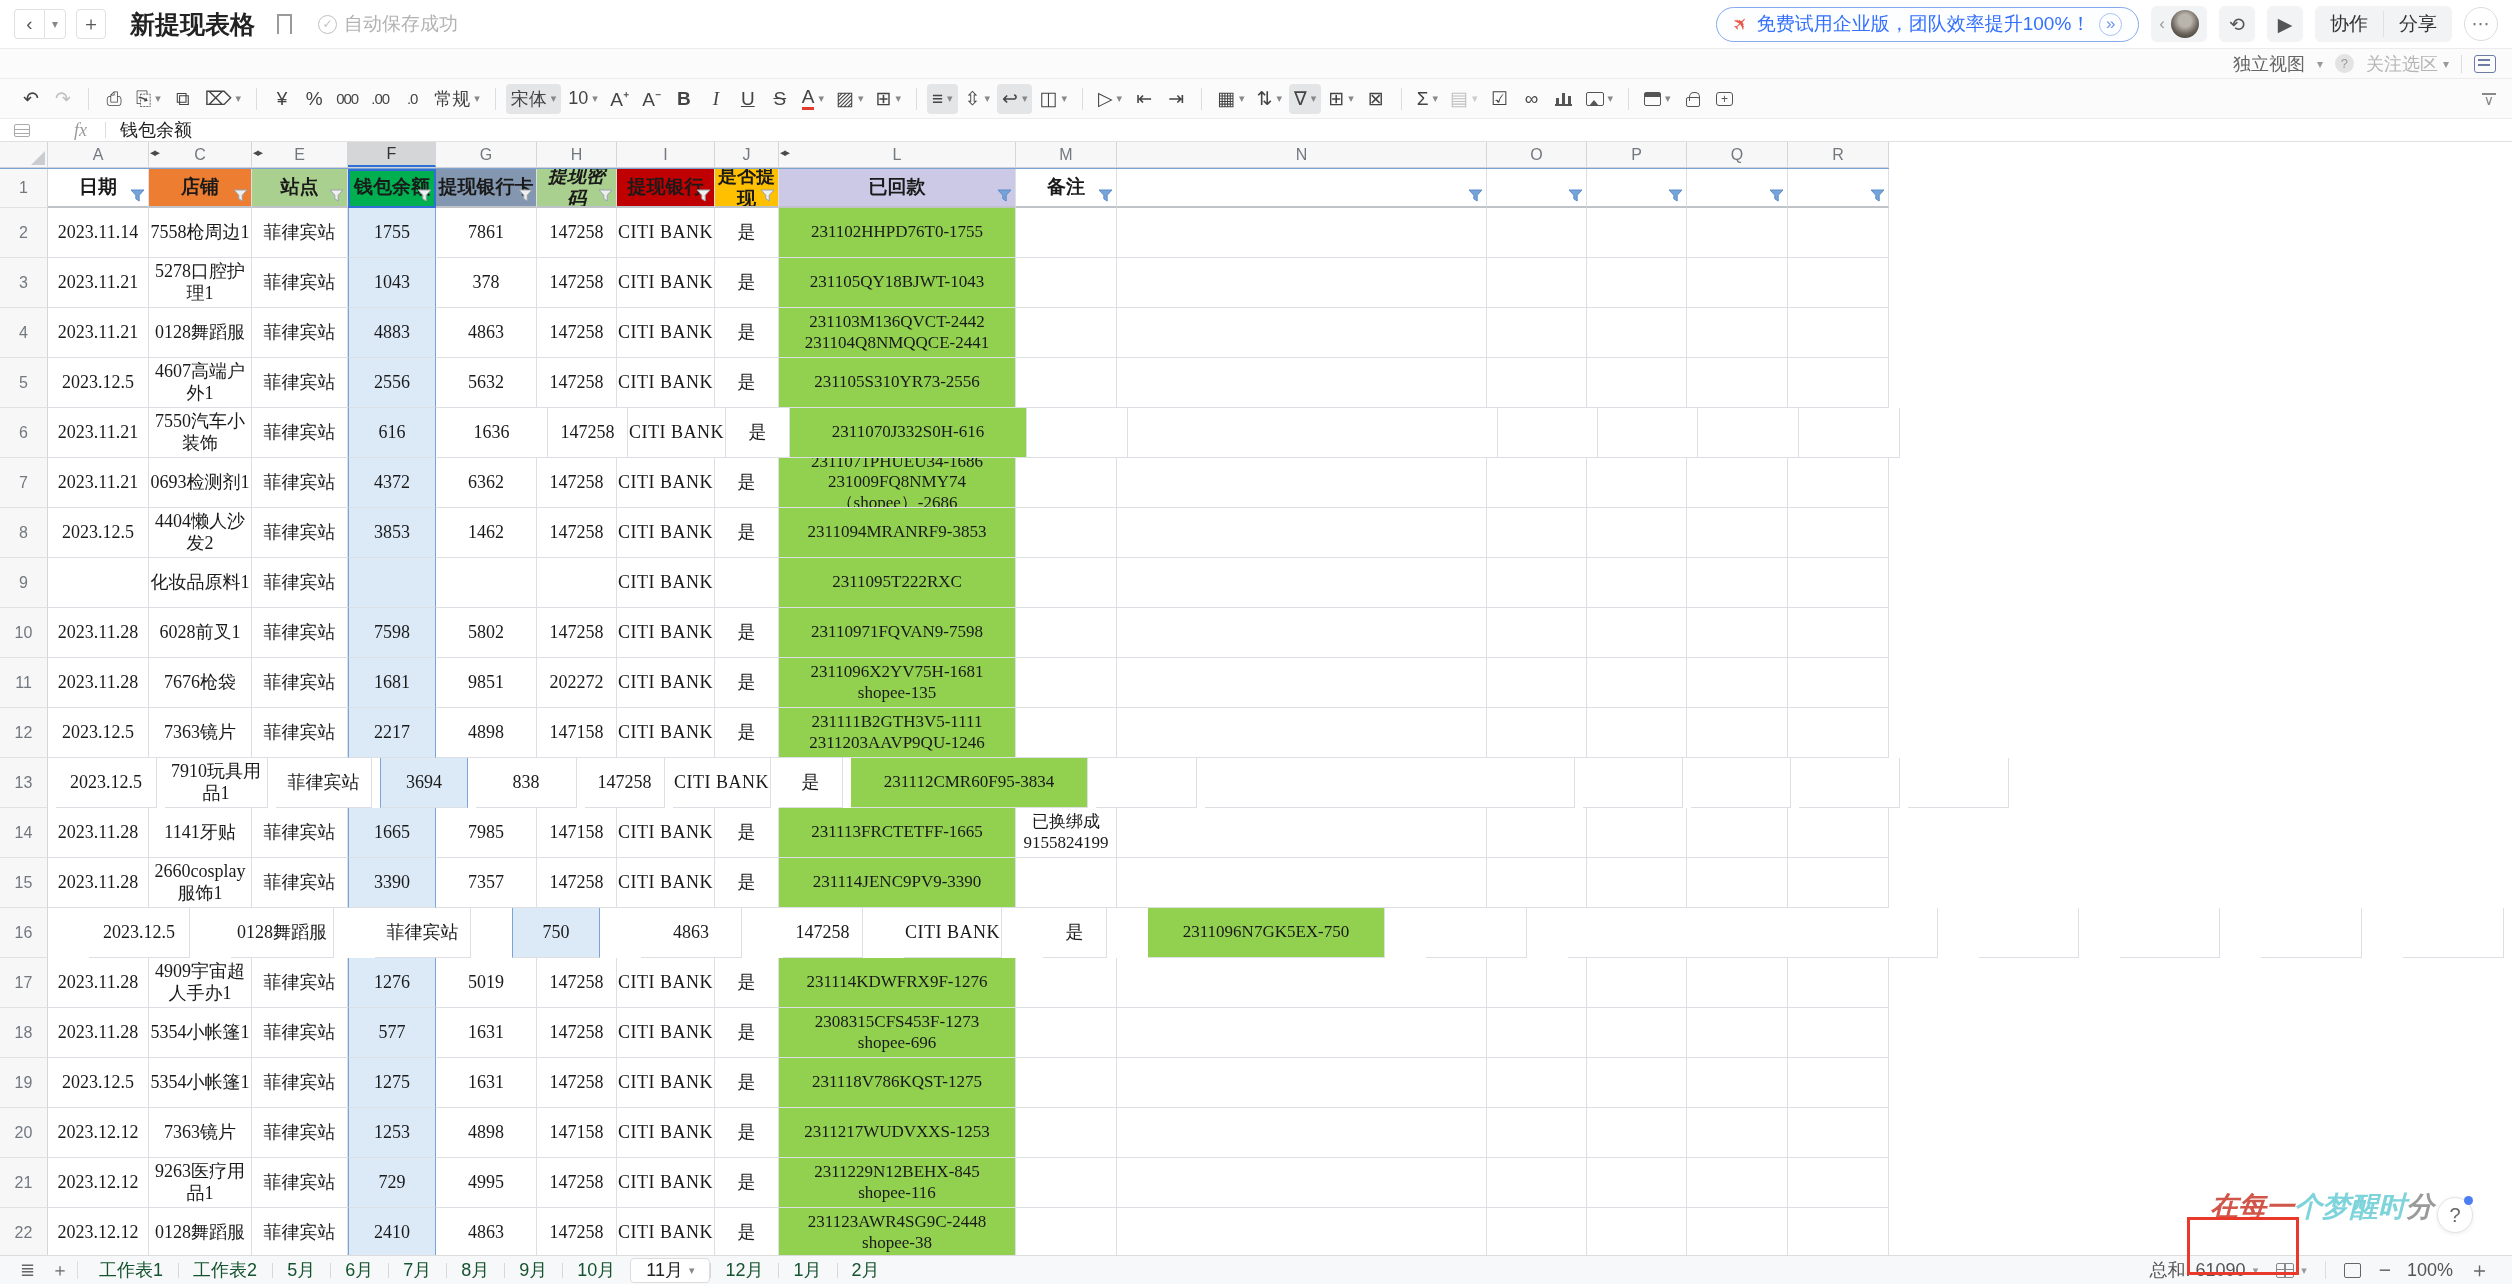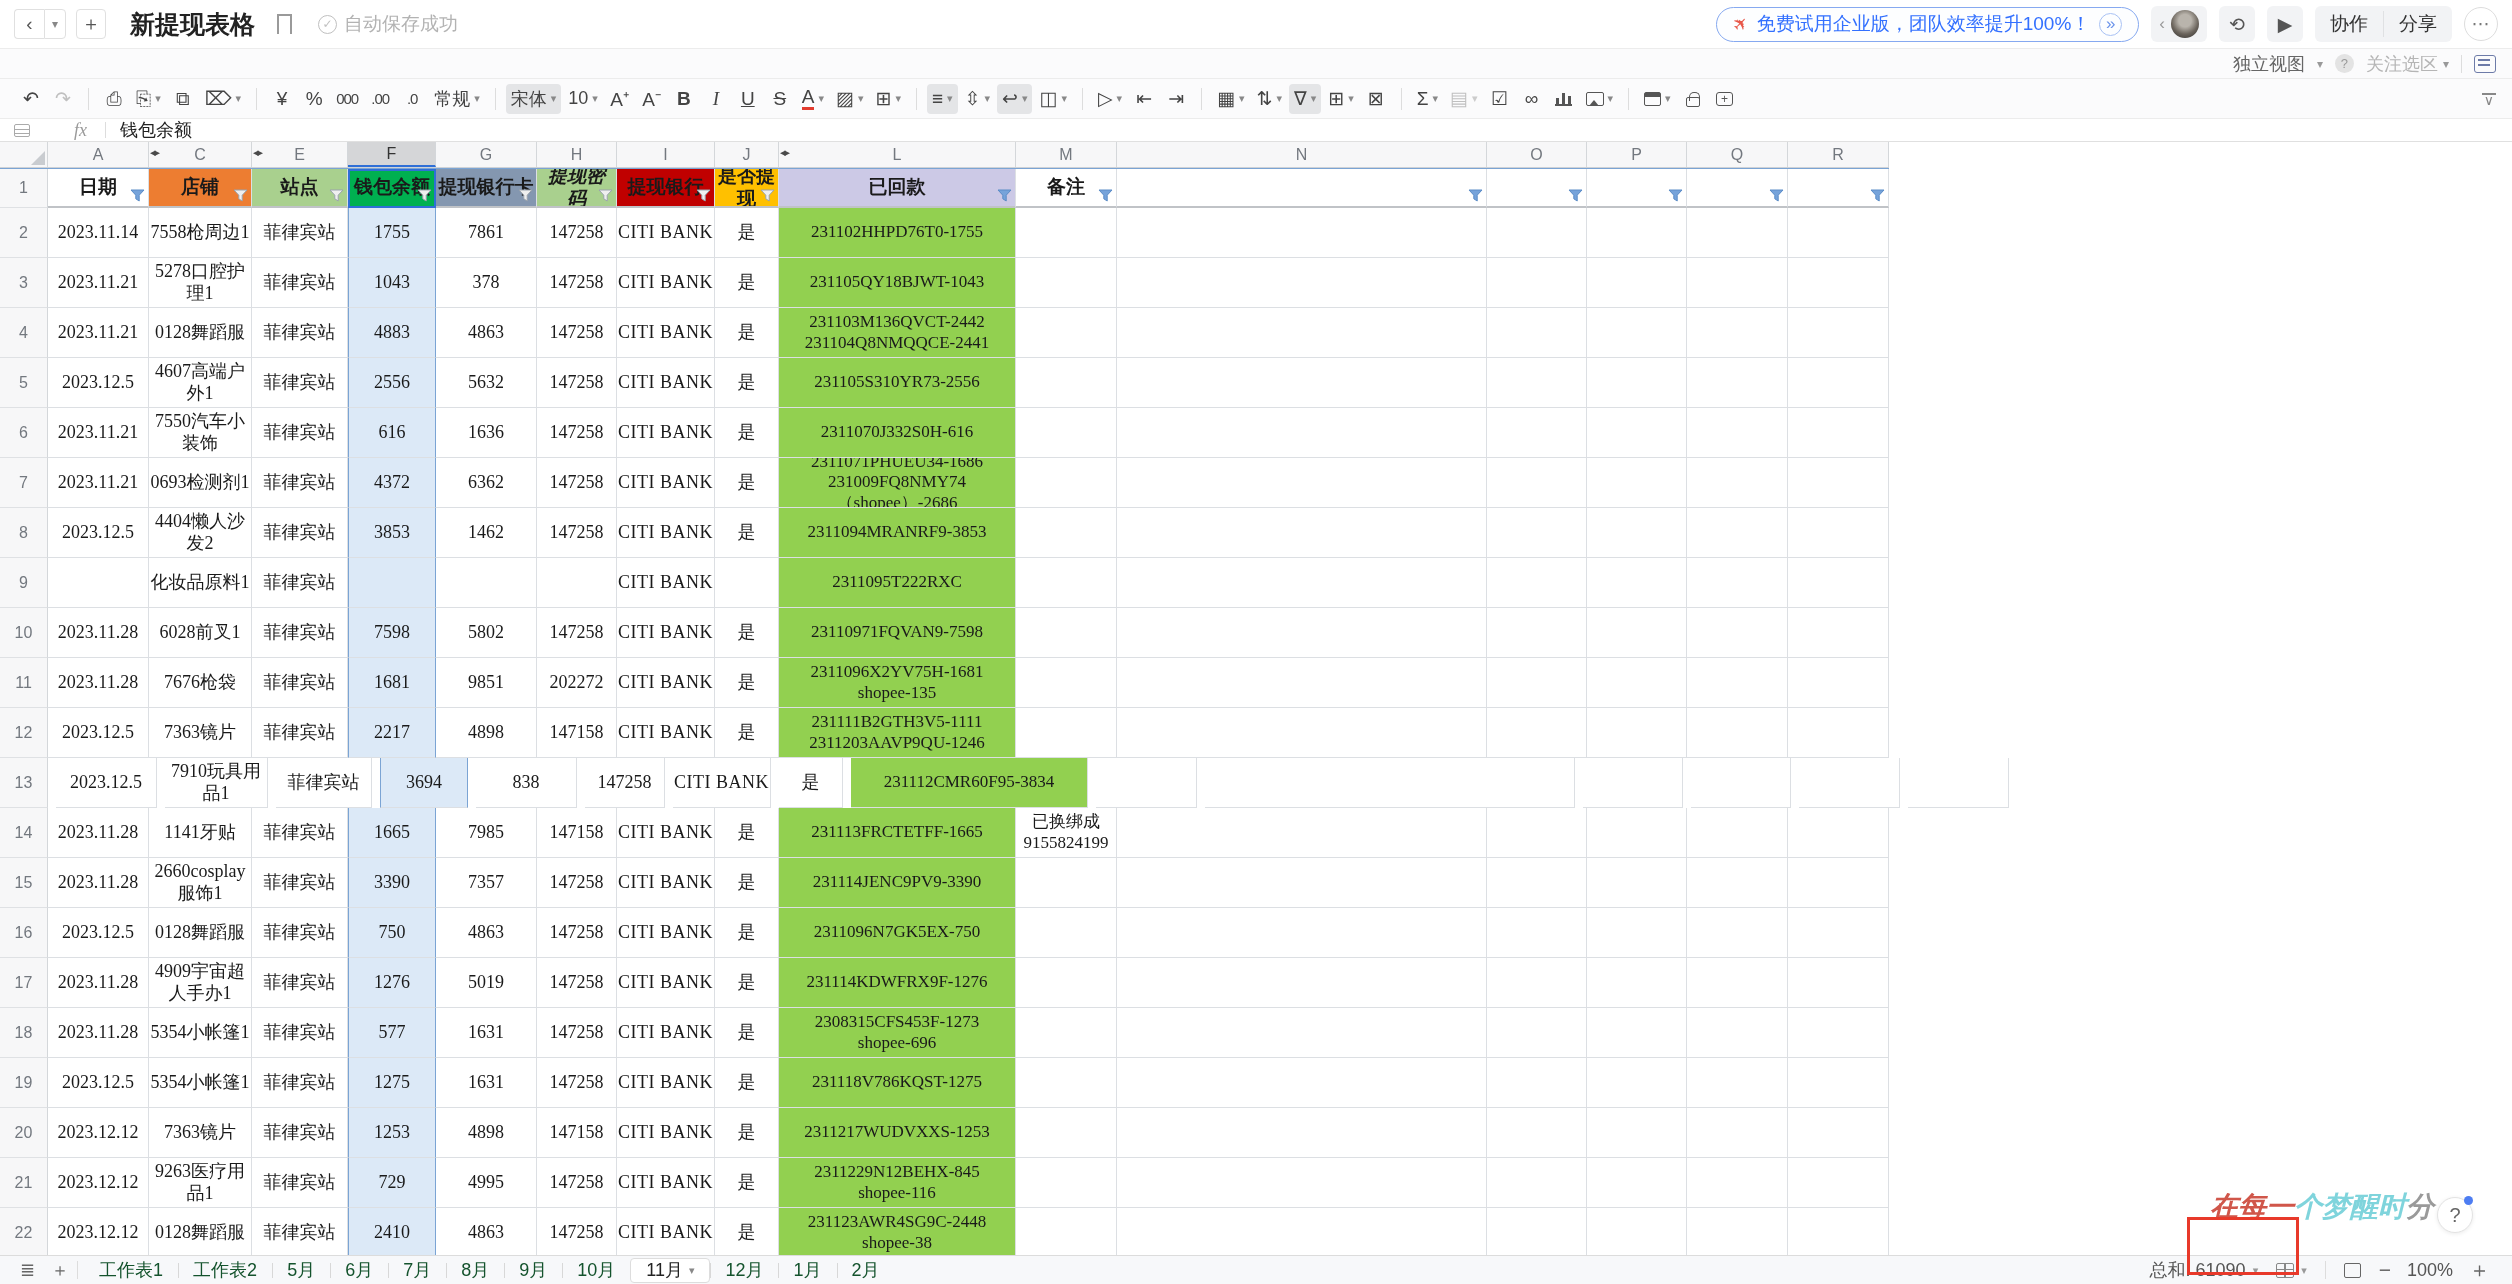--- a/index.html
+++ b/index.html
@@ -573,21 +573,21 @@
           <div class="gcell" style="width: 100px;"></div>
           <div class="gcell" style="width: 101px;"></div>
           <div class="gcell" style="width: 101px;"></div>
         </div>
         <div class="grow" style="height: 50px;">
           <div class="gut">6</div>
           <div class="gcell" style="width: 101px;">2023.11.21</div>
           <div class="gcell" style="width: 103px;">7550汽车小装饰</div>
           <div class="gcell" style="width: 96px;">菲律宾站</div>
           <div class="gcell c-bal" style="width: 88px;">616</div>
-          <div class="gcell" style="width: 101px;">1636</div>
+          <div class="gcell" style="width: 112px;">1636</div>
           <div class="gcell" style="width: 80px;">147258</div>
           <div class="gcell c-bank" style="width: 98px;">CITI BANK</div>
           <div class="gcell" style="width: 64px;">是</div>
           <div class="gcell c-repaid" style="width: 237px;">2311070J332S0H-616</div>
           <div class="gcell c-note" style="width: 101px;"></div>
           <div class="gcell" style="width: 370px;"></div>
           <div class="gcell" style="width: 100px;"></div>
           <div class="gcell" style="width: 100px;"></div>
           <div class="gcell" style="width: 101px;"></div>
           <div class="gcell" style="width: 101px;"></div>
@@ -751,21 +751,21 @@
           <div class="gcell c-bank" style="width: 98px;">CITI BANK</div>
           <div class="gcell" style="width: 64px;">是</div>
           <div class="gcell c-repaid" style="width: 237px;">231114JENC9PV9-3390</div>
           <div class="gcell c-note" style="width: 101px;"></div>
           <div class="gcell" style="width: 370px;"></div>
           <div class="gcell" style="width: 100px;"></div>
           <div class="gcell" style="width: 100px;"></div>
           <div class="gcell" style="width: 101px;"></div>
           <div class="gcell" style="width: 101px;"></div>
         </div>
-        <div class="grow" style="height: 50px;">
+        <div class="grow" style="height: 50px; gap: 41px;">
           <div class="gut">16</div>
           <div class="gcell" style="width: 101px;">2023.12.5</div>
           <div class="gcell" style="width: 103px;">0128舞蹈服</div>
           <div class="gcell" style="width: 96px;">菲律宾站</div>
           <div class="gcell c-bal" style="width: 88px;">750</div>
           <div class="gcell" style="width: 101px;">4863</div>
           <div class="gcell" style="width: 80px;">147258</div>
           <div class="gcell c-bank" style="width: 98px;">CITI BANK</div>
           <div class="gcell" style="width: 64px;">是</div>
           <div class="gcell c-repaid" style="width: 237px;">2311096N7GK5EX-750</div>

